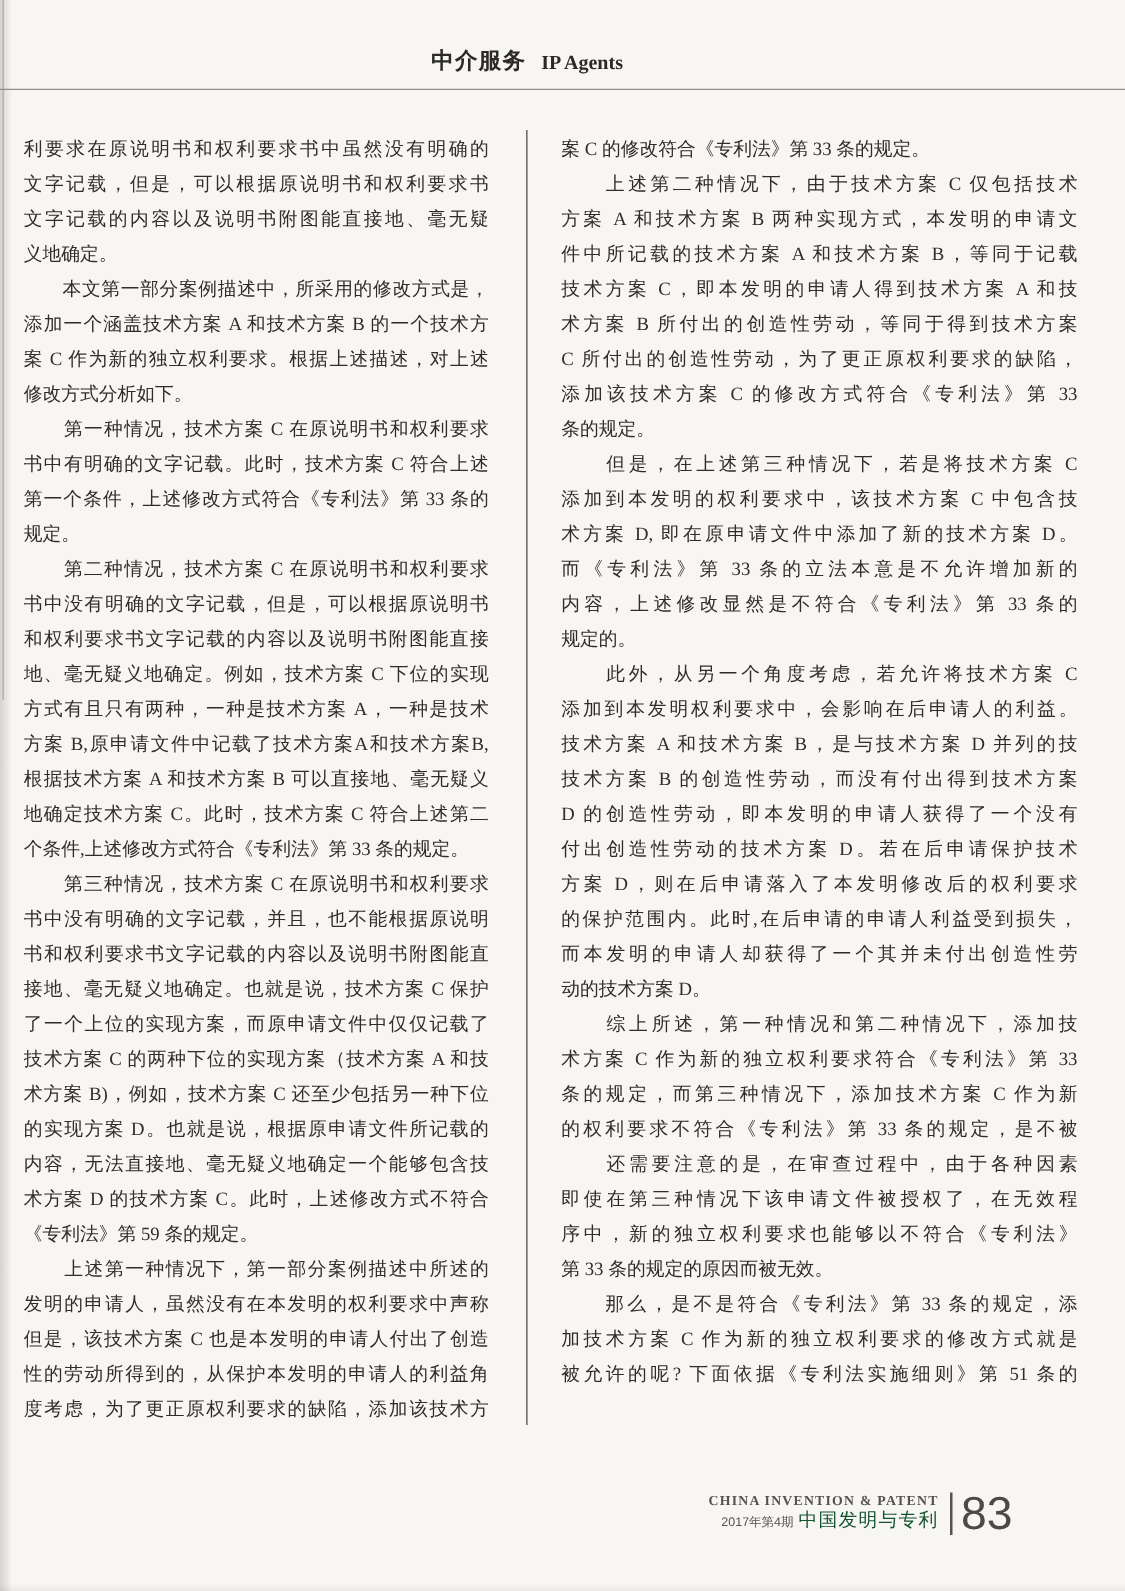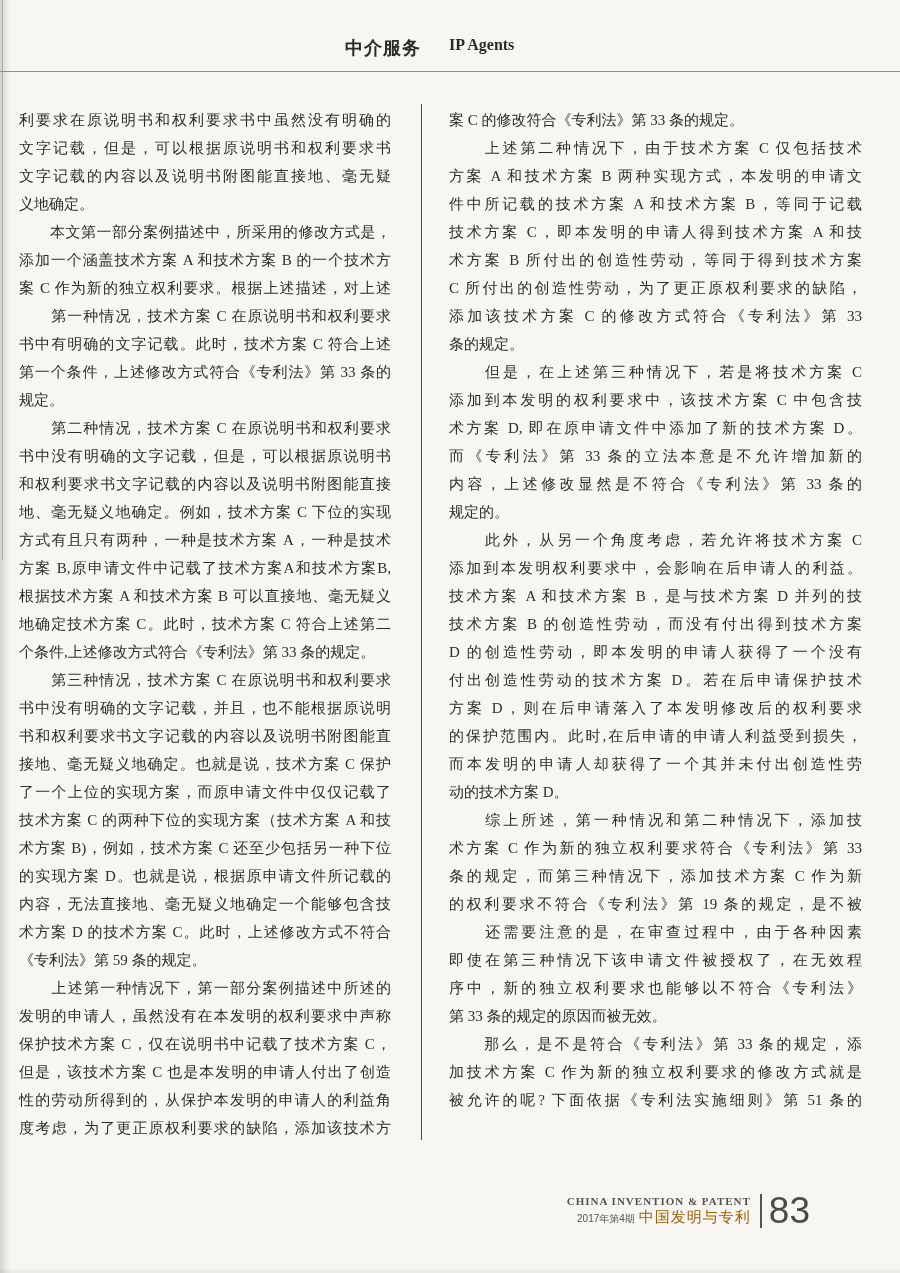--- a/index.html
+++ b/index.html
@@ -8,40 +8,40 @@
 
   
   .edge-shadow-left{position:absolute;left:0;top:0;width:10px;height:100%;
     background:linear-gradient(to right, rgba(60,58,55,.18), rgba(60,58,55,0));}
   .edge-line-left{position:absolute;left:2px;top:0;width:1px;height:560px;
     background:rgba(70,68,64,.35);}
   .edge-shadow-bottom{position:absolute;left:0;bottom:0;width:100%;height:6px;
     background:linear-gradient(to top, rgba(60,58,55,.07), rgba(60,58,55,0));}
 
   
-  .header{position:absolute;left:345px;top:36px;display:flex;align-items:flex-start;gap:0;}
+  .header{position:absolute;left:345px;top:36px;display:flex;align-items:flex-end;gap:12px;}
   .header-cn{font-family:"Liberation Sans", sans-serif;font-weight:bold;font-size:18px;color:#2b2a27;letter-spacing:1px;}
-  .header-en{font-family:"Liberation Serif", serif;font-weight:bold;font-size:16px;color:#2b2a27;margin-left:28px;}
+  .header-en{font-family:"Liberation Serif", serif;font-weight:bold;font-size:16px;color:#2b2a27;}
   .header-rule{position:absolute;left:0;top:71px;width:900px;height:1px;background:#908e8a;}
 
   
   .col{position:absolute;top:106px;font-size:15px;line-height:28px;color:#2f2d2a;}
   .col-left{left:19px;width:372px;}
   .col-right{left:449px;width:413px;}
   .col-divider{position:absolute;left:421px;top:104px;width:1px;height:1036px;background:#4a4845;}
   .tline{text-align:justify;text-align-last:justify;height:28px;overflow:hidden;}
   .tline.pend{text-align-last:auto;}
 
   
   .footer{position:absolute;top:1192px;right:90px;display:flex;align-items:center;}
   .footer-textblock{text-align:right;line-height:1.15;}
   .f-en{font-family:"Liberation Serif", serif;font-size:11px;font-weight:bold;color:#55534f;letter-spacing:1px;}
   .f-cn-line{white-space:nowrap;}
   .f-issue{font-family:"Liberation Sans", sans-serif;font-size:10px;color:#55534f;}
-  .f-cn{font-family:"Liberation Sans", sans-serif;font-size:15px;color:#a16207;letter-spacing:1px;}
+  .f-cn{font-family:"Liberation Sans", sans-serif;font-size:15px;color:#14532d;letter-spacing:1px;}
   .f-bar{width:2px;height:34px;background:#55534f;margin:0 7px 0 9px;}
   .f-num{font-family:"Liberation Sans", sans-serif;font-size:37px;color:#4c4a47;line-height:1;}
 </style>
 </head>
 <body>
 
 <div id="page">
 
   <div class="edge-shadow-left"></div>
   <div class="edge-line-left"></div>
@@ -54,20 +54,21 @@
   <div class="header-rule"></div>
 
   <div class="col col-left">
       <div class="tline">利要求在原说明书和权利要求书中虽然没有明确的</div>
       <div class="tline">文字记载，但是，可以根据原说明书和权利要求书</div>
       <div class="tline">文字记载的内容以及说明书附图能直接地、毫无疑</div>
       <div class="tline pend">义地确定。</div>
       <div class="tline">　　本文第一部分案例描述中，所采用的修改方式是，</div>
       <div class="tline">添加一个涵盖技术方案 A 和技术方案 B 的一个技术方</div>
       <div class="tline">案 C 作为新的独立权利要求。根据上述描述，对上述</div>
+      <div class="tline pend">修改方式分析如下。</div>
       <div class="tline">　　第一种情况，技术方案 C 在原说明书和权利要求</div>
       <div class="tline">书中有明确的文字记载。此时，技术方案 C 符合上述</div>
       <div class="tline">第一个条件，上述修改方式符合《专利法》第 33 条的</div>
       <div class="tline pend">规定。</div>
       <div class="tline">　　第二种情况，技术方案 C 在原说明书和权利要求</div>
       <div class="tline">书中没有明确的文字记载，但是，可以根据原说明书</div>
       <div class="tline">和权利要求书文字记载的内容以及说明书附图能直接</div>
       <div class="tline">地、毫无疑义地确定。例如，技术方案 C 下位的实现</div>
       <div class="tline">方式有且只有两种，一种是技术方案 A，一种是技术</div>
       <div class="tline">方案 B,原申请文件中记载了技术方案A和技术方案B,</div>
@@ -80,21 +81,20 @@
       <div class="tline">接地、毫无疑义地确定。也就是说，技术方案 C 保护</div>
       <div class="tline">了一个上位的实现方案，而原申请文件中仅仅记载了</div>
       <div class="tline">技术方案 C 的两种下位的实现方案（技术方案 A 和技</div>
       <div class="tline">术方案 B)，例如，技术方案 C 还至少包括另一种下位</div>
       <div class="tline">的实现方案 D。也就是说，根据原申请文件所记载的</div>
       <div class="tline">内容，无法直接地、毫无疑义地确定一个能够包含技</div>
       <div class="tline">术方案 D 的技术方案 C。此时，上述修改方式不符合</div>
       <div class="tline pend">《专利法》第 59 条的规定。</div>
       <div class="tline">　　上述第一种情况下，第一部分案例描述中所述的</div>
       <div class="tline">发明的申请人，虽然没有在本发明的权利要求中声称</div>
-      <div class="tline">保护技术方案 C，仅在说明书中记载了技术方案 C，</div>
       <div class="tline">但是，该技术方案 C 也是本发明的申请人付出了创造</div>
       <div class="tline">性的劳动所得到的，从保护本发明的申请人的利益角</div>
       <div class="tline">度考虑，为了更正原权利要求的缺陷，添加该技术方</div>
     </div>
   <div class="col-divider"></div>
   <div class="col col-right">
       <div class="tline pend">案 C 的修改符合《专利法》第 33 条的规定。</div>
       <div class="tline">　　上述第二种情况下，由于技术方案 C 仅包括技术</div>
       <div class="tline">方案 A 和技术方案 B 两种实现方式，本发明的申请文</div>
       <div class="tline">件中所记载的技术方案 A 和技术方案 B，等同于记载</div>
@@ -115,21 +115,21 @@
       <div class="tline">技术方案 B 的创造性劳动，而没有付出得到技术方案</div>
       <div class="tline">D 的创造性劳动，即本发明的申请人获得了一个没有</div>
       <div class="tline">付出创造性劳动的技术方案 D。若在后申请保护技术</div>
       <div class="tline">方案 D，则在后申请落入了本发明修改后的权利要求</div>
       <div class="tline">的保护范围内。此时,在后申请的申请人利益受到损失，</div>
       <div class="tline">而本发明的申请人却获得了一个其并未付出创造性劳</div>
       <div class="tline pend">动的技术方案 D。</div>
       <div class="tline">　　综上所述，第一种情况和第二种情况下，添加技</div>
       <div class="tline">术方案 C 作为新的独立权利要求符合《专利法》第 33</div>
       <div class="tline">条的规定，而第三种情况下，添加技术方案 C 作为新</div>
-      <div class="tline">的权利要求不符合《专利法》第 19 条的规定，是不被</div>
+      <div class="tline">的权利要求不符合《专利法》第 33 条的规定，是不被</div>
       <div class="tline">　　还需要注意的是，在审查过程中，由于各种因素</div>
       <div class="tline">即使在第三种情况下该申请文件被授权了，在无效程</div>
       <div class="tline">序中，新的独立权利要求也能够以不符合《专利法》</div>
       <div class="tline pend">第 33 条的规定的原因而被无效。</div>
       <div class="tline">　　那么，是不是符合《专利法》第 33 条的规定，添</div>
       <div class="tline">加技术方案 C 作为新的独立权利要求的修改方式就是</div>
       <div class="tline">被允许的呢? 下面依据《专利法实施细则》第 51 条的</div>
     </div>
 
   <div class="footer">

